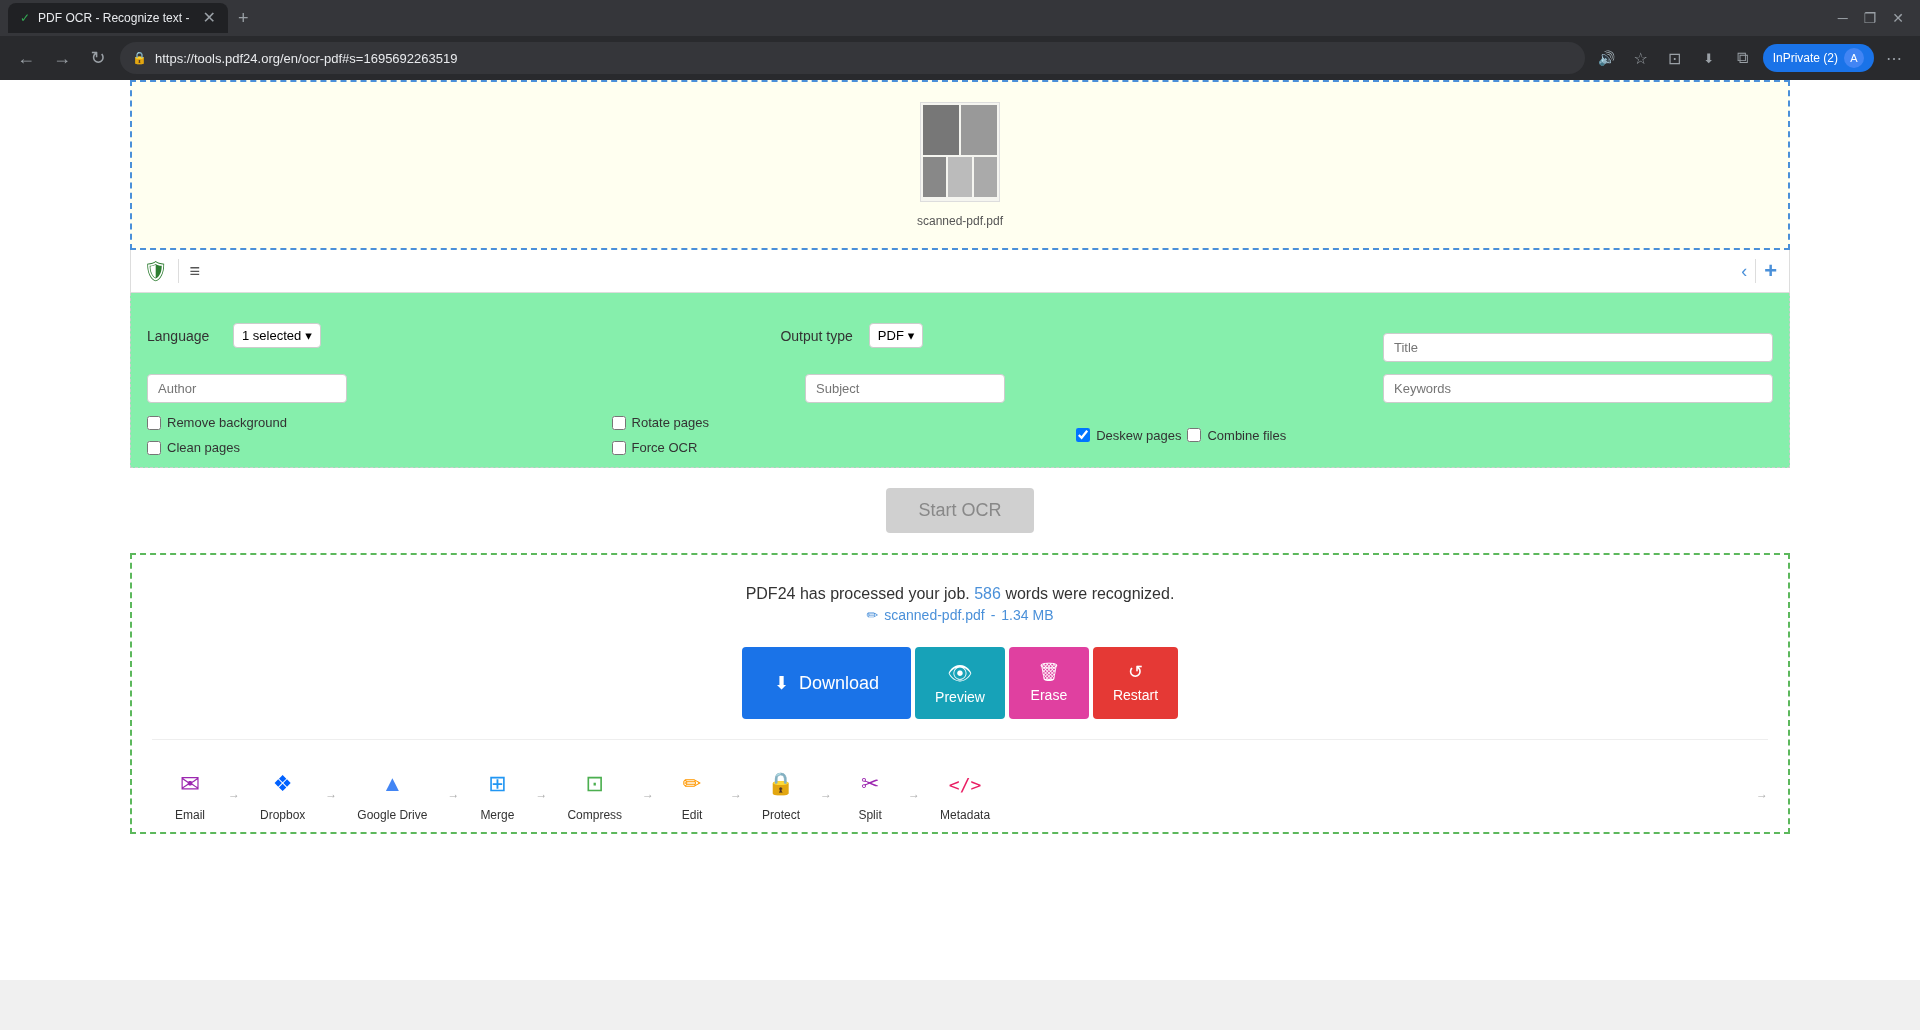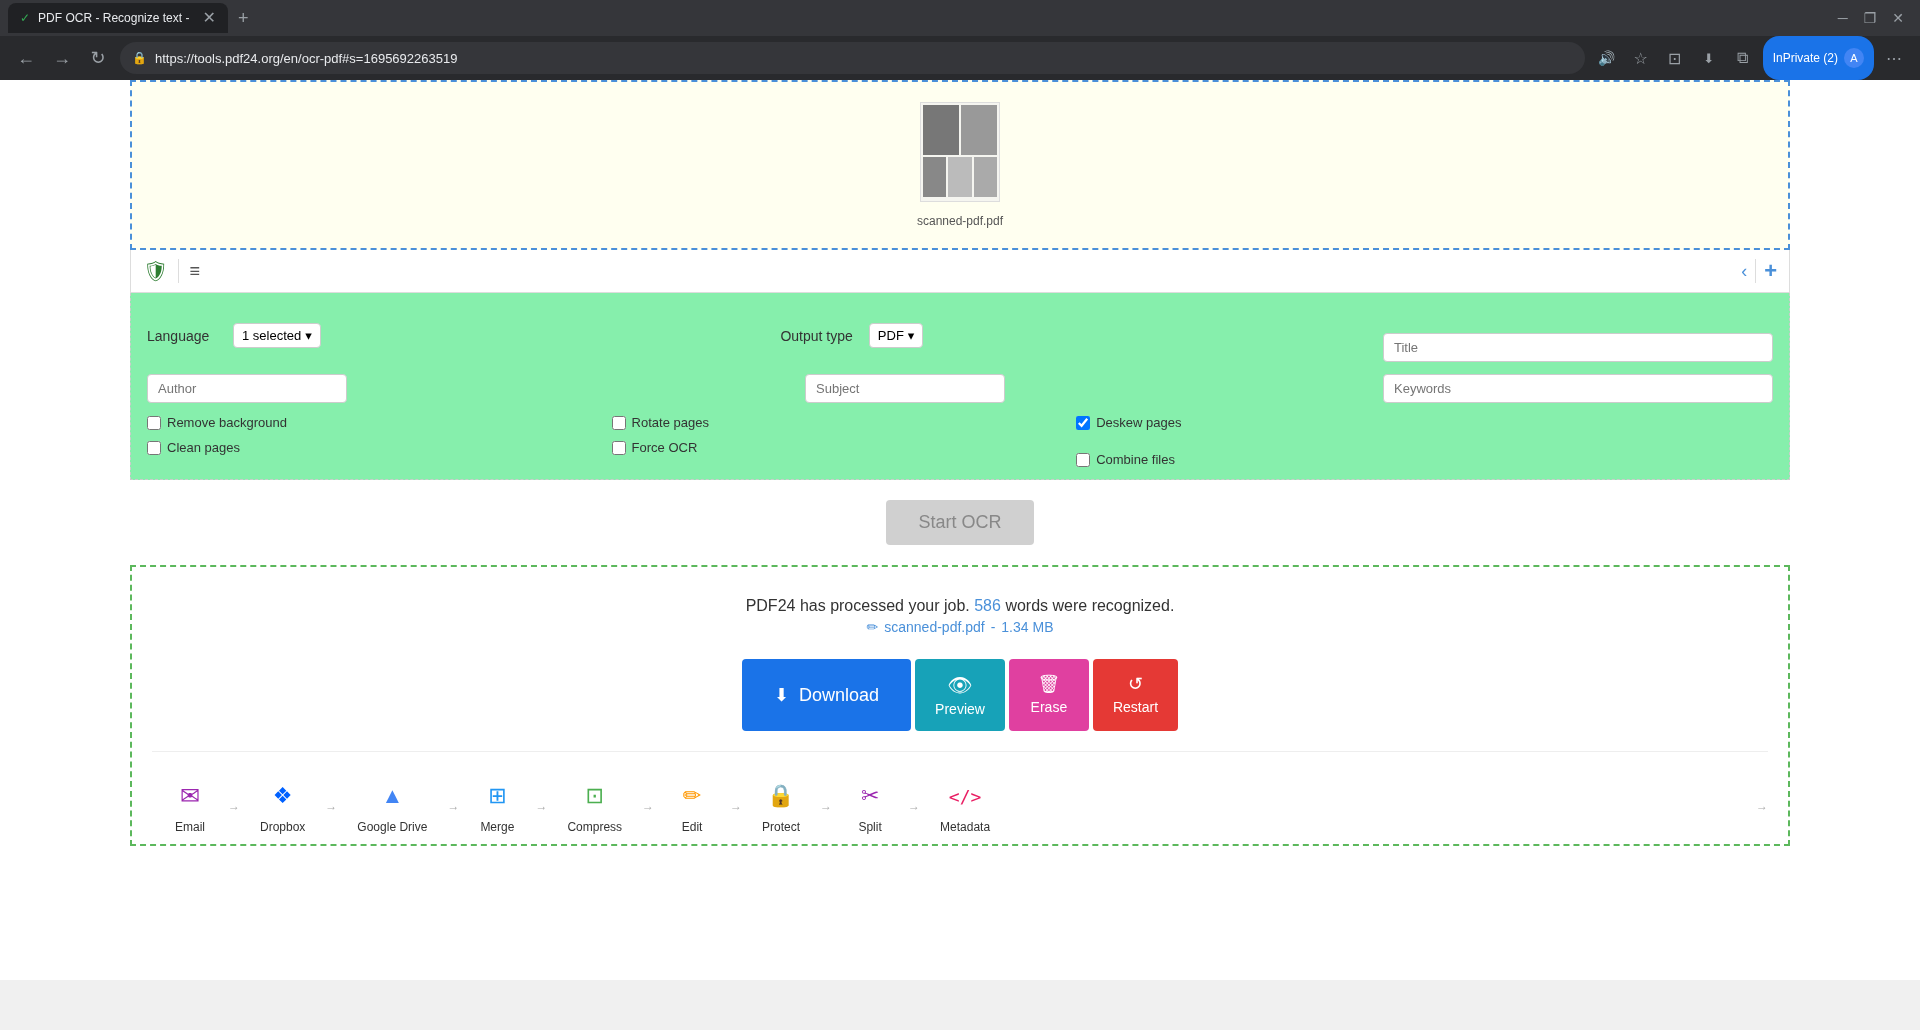--- a/index.html
+++ b/index.html
@@ -111,21 +111,21 @@
       height: 28px;
       display: flex;
       align-items: center;
       justify-content: center;
       border-radius: 50%;
     }
 
     .profile-btn {
       background: #1a73e8;
       border-radius: 16px;
-      height: 44px;
+      height: 28px;
       padding: 0 10px;
       color: white;
       font-size: 12px;
       display: flex;
       align-items: center;
       gap: 6px;
       cursor: pointer;
     }
 
     .profile-avatar {
@@ -498,21 +498,21 @@
       <div style="flex: 1; display: flex; flex-direction: column; gap: 10px;">
         <div class="checkbox-group">
           <input type="checkbox" id="rotate-pages" style="">
           <label for="rotate-pages">Rotate pages</label>
         </div>
         <div class="checkbox-group">
           <input type="checkbox" id="force-ocr" style="">
           <label for="force-ocr">Force OCR</label>
         </div>
       </div>
-      <div style="flex: 1.5; display: flex; flex-direction: column; gap: 22px;">
+      <div style="flex: 1.5; display: flex; flex-direction: row; gap: 6px;">
         <div class="checkbox-group">
           <input type="checkbox" id="deskew-pages" checked="" style="">
           <label for="deskew-pages">Deskew pages</label>
         </div>
         <div class="checkbox-group">
           <input type="checkbox" id="combine-files" style="">
           <label for="combine-files">Combine files</label>
         </div>
       </div>
     </div>

